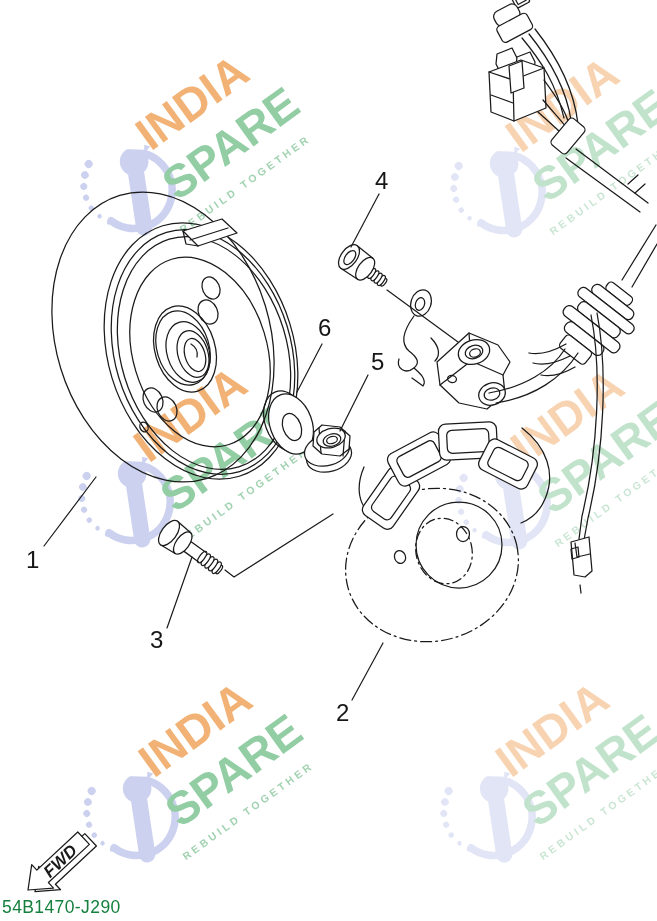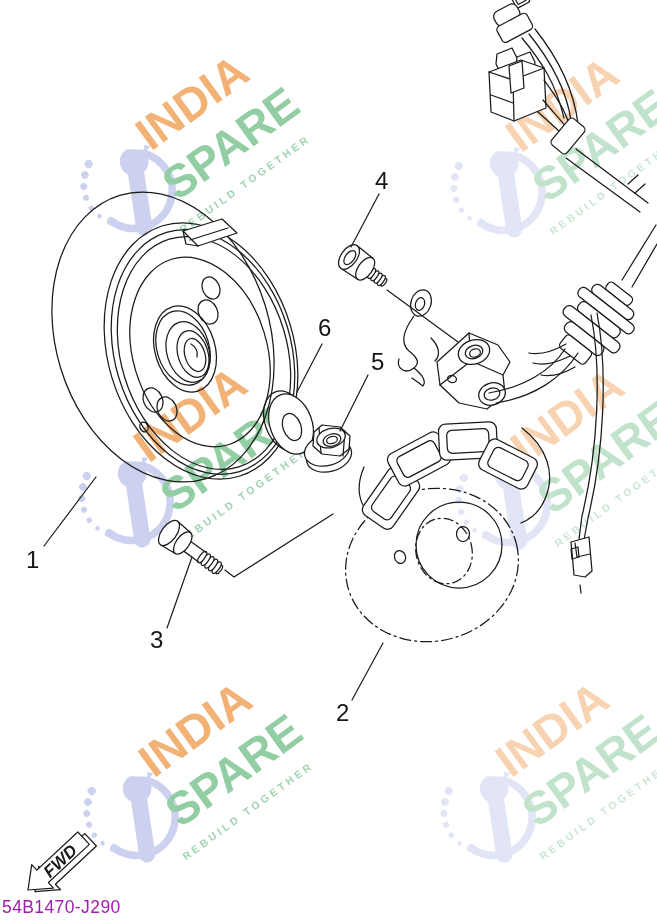--- a/index.html
+++ b/index.html
@@ -15,21 +15,21 @@
   .wm-tagline{position:absolute;left:64px;top:150px;font-size:10.5px;font-weight:700;
             letter-spacing:3.2px;color:var(--wm-tagline,#8ac79e);white-space:nowrap;}
   .wm-wrench{position:absolute;left:0;top:42px;width:105px;height:112px;color:var(--wm-wrench,#bfc6ea);}
   .wm1{left:70px;top:53px;} .wm2{left:68px;top:365px;} .wm3{left:73px;top:680px;}
   .wm4{left:440px;top:55px;} .wm5{left:445px;top:367px;} .wm6{left:430px;top:680px;}
   
   svg.diagram{position:absolute;left:0;top:0;z-index:1;}
   .callout{position:absolute;z-index:2;font-size:24px;color:#161616;line-height:1;}
   .c1{left:26px;top:548px;} .c2{left:336px;top:701px;} .c3{left:150px;top:628px;}
   .c4{left:375px;top:169px;} .c5{left:371px;top:350px;} .c6{left:318px;top:316px;}
-  .part-code{position:absolute;left:2px;top:897px;z-index:2;font-size:17.5px;color:#a21caf;letter-spacing:.4px;}
+  .part-code{position:absolute;left:2px;top:897px;z-index:2;font-size:17.5px;color:#15803d;letter-spacing:.4px;}
 </style>
 </head>
 <body>
 
 <div class="stage">
 
   <div class="wm wm-l wm1">
     <svg class="wm-wrench" viewBox="0 0 110 116">
       <path d="M 14 68 A 40 40 0 1 0 76 24" fill="none" stroke="currentColor" stroke-width="8" stroke-linecap="round"></path>
       <path d="M 82 15 L 93 29 L 74 33 Z" fill="currentColor"></path>

